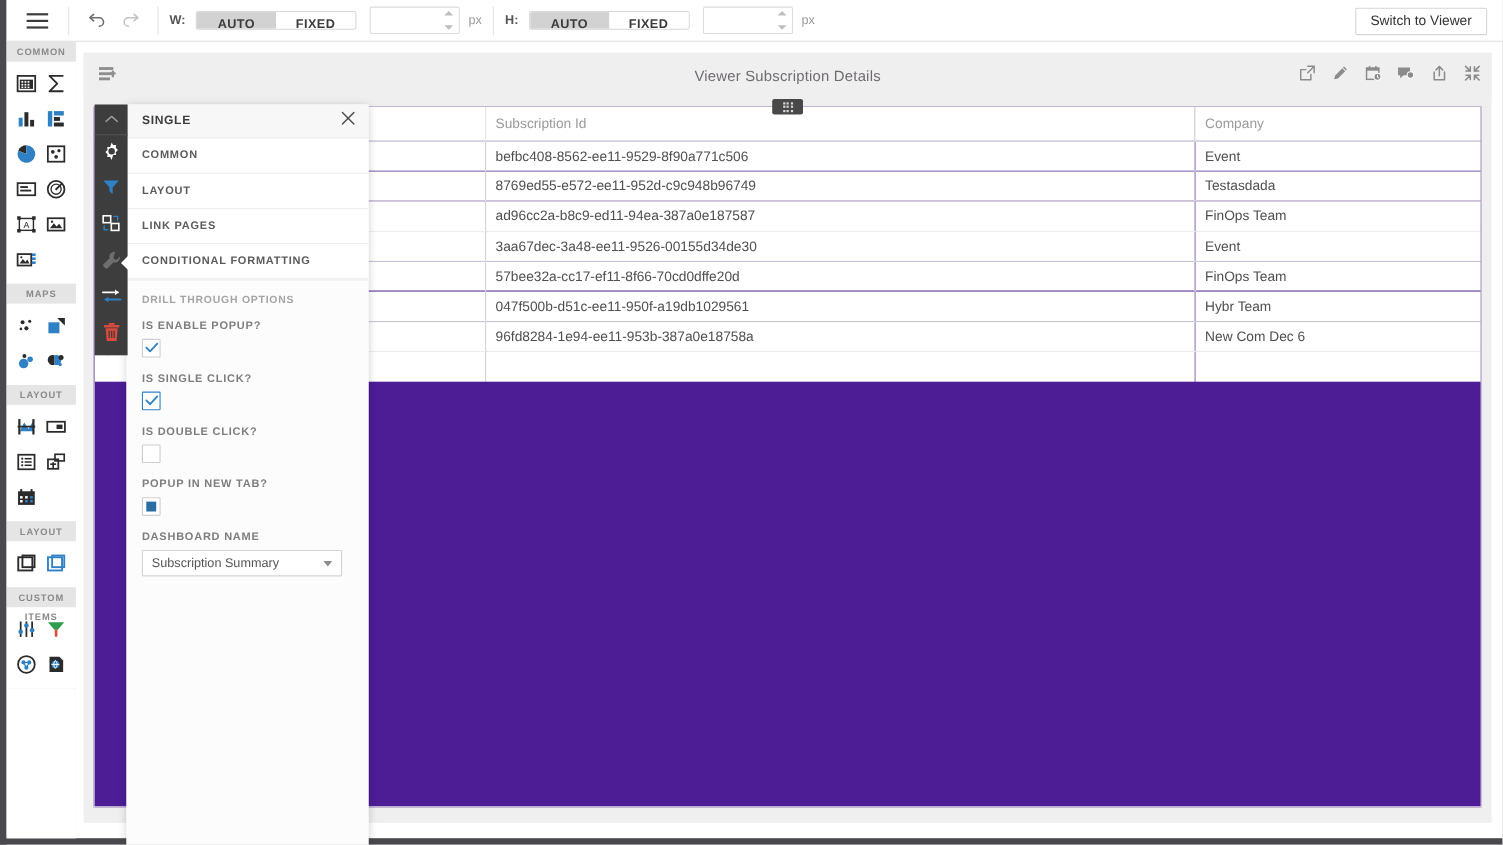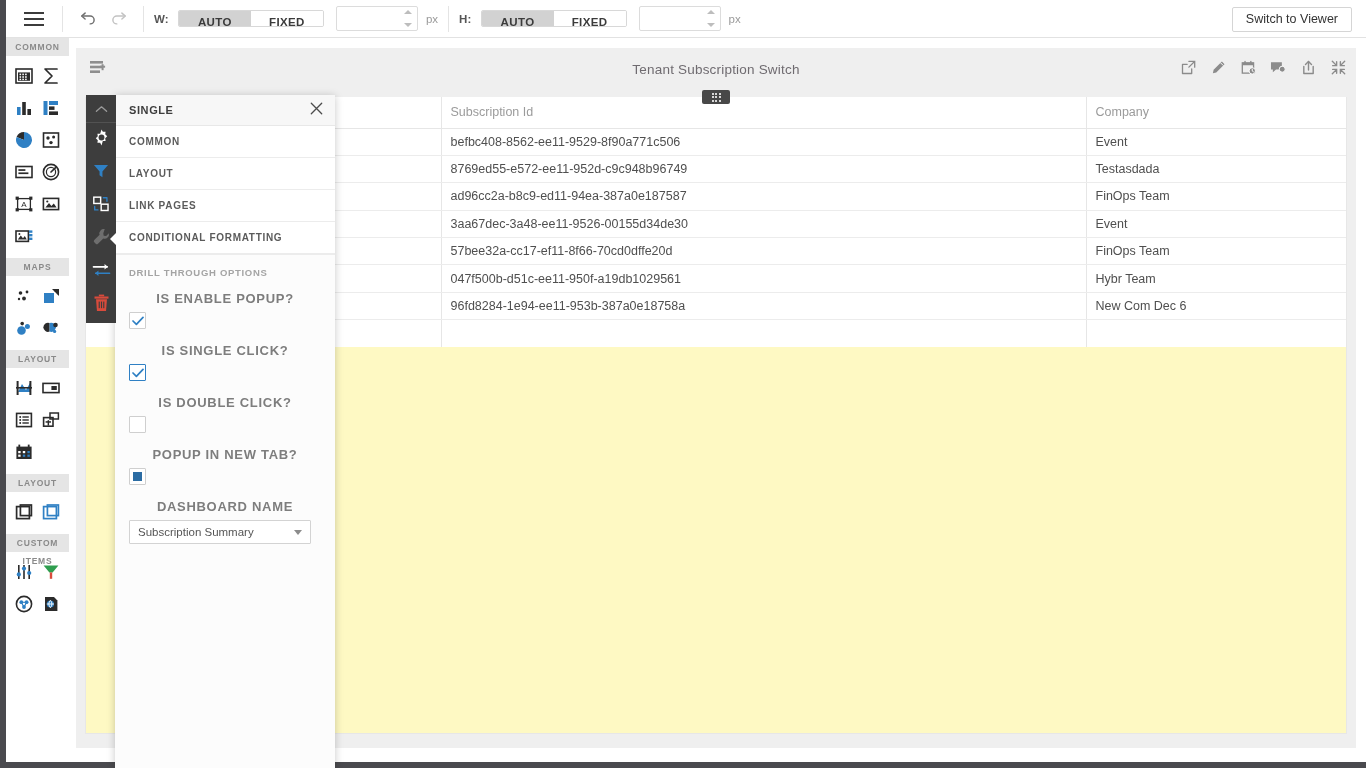--- a/index.html
+++ b/index.html
@@ -125,21 +125,21 @@
     position: absolute; left: 50%; transform: translateX(-50%); top: 42px;
     width: 28px; height: 14px; background: #484848; border-radius: 2px;
     display: flex; align-items: center; justify-content: center; cursor: move; z-index: 6;
   }
   .drag-dots { display: grid; grid-template-columns: repeat(3, 2px); grid-template-rows: repeat(3, 2px);
                gap: 1.5px; }
   .drag-dots span { width: 2px; height: 2px; background: #d8d8d8; display: block; }
 
   .widget-body {
     position: absolute; left: 9px; top: 49px; right: 9px; bottom: 14px;
-    background: #fef9c3; border: 1px solid #e7e7e7; border-top: 0; overflow: hidden;
+    background: #4c1d95; border: 1px solid #e7e7e7; border-top: 0; overflow: hidden;
   }
 
   
   .grid { width: 100%; border-collapse: collapse; table-layout: fixed; }
   .grid th {
     height: 31px; text-align: left; padding: 0 0 0 9px;
     font-size: 12.5px; font-weight: normal; color: #9b9b9b;
     border-bottom: 1px solid #e6e6e6; border-right: 1px solid #e6e6e6;
     background: #ffffff; vertical-align: middle;
   }
@@ -201,23 +201,22 @@
   }
   .opt-section {
     padding: 12px 14px 0 14px; background: #fcfcfc; border-top: 1px solid #ececec;
     height: 100%;
   }
   .sec-title {
     font-size: 9.5px; font-weight: bold; letter-spacing: .7px; color: #a4a4a4;
     margin-bottom: 13px;
   }
   .fld-label {
-    font-size: 13px; font-weight: bold; letter-spacing: .7px; color: #7d7d7d;
+    font-size: 10px; font-weight: bold; letter-spacing: .7px; color: #7d7d7d;
     margin-bottom: 6px;
-    text-align: center;
   }
   .cbx {
     width: 17px; height: 17px; border: 1px solid #cfcfcf; background: #fff; border-radius: 1px;
     display: flex; align-items: center; justify-content: center; cursor: pointer; margin-bottom: 14px;
   }
   .cbx.focused { border-color: #2f80c4; }
   .cbx .tick { color: #2f80c4; }
   .cbx .fill { width: 9px; height: 9px; background: #2b6ca3; display: block; }
   .sel {
     position: relative; width: 182px; height: 24px; border: 1px solid #d3d3d3; background: #fff;
@@ -633,21 +632,21 @@
           <svg width="18" height="14" viewBox="0 0 18 14">
             <rect x="0" y="1" width="13" height="2.6" fill="#8e8e8e"></rect>
             <rect x="0" y="5.7" width="13" height="2.6" fill="#8e8e8e"></rect>
             <rect x="0" y="10.4" width="10" height="2.6" fill="#8e8e8e"></rect>
             <rect x="11.6" y="4.2" width="2" height="6" fill="#8e8e8e"></rect>
             <rect x="10.1" y="5.7" width="5" height="2" fill="#8e8e8e"></rect>
           </svg>
         </span>
       </div>
 
-      <div class="widget-title">Tenant Subscription Switch</div>
+      <div class="widget-title">Viewer Subscription Details</div>
 
       <div class="widget-tools">
         <div class="wt">
           <span>
             <svg width="15" height="15" viewBox="0 0 16 16">
               <path d="M8.4 1.4 H14.6 V7.6" fill="none" stroke="#8b8b8b" stroke-width="1.4" stroke-linecap="round"></path>
               <path d="M14.2 1.8 L8.4 7.6" stroke="#8b8b8b" stroke-width="1.4" stroke-linecap="round"></path>
               <path d="M11.4 9.4 V14.4 H1.6 V4.6 H6.6" fill="none" stroke="#8b8b8b" stroke-width="1.4" stroke-linecap="round" stroke-linejoin="round"></path>
             </svg>
           </span>

